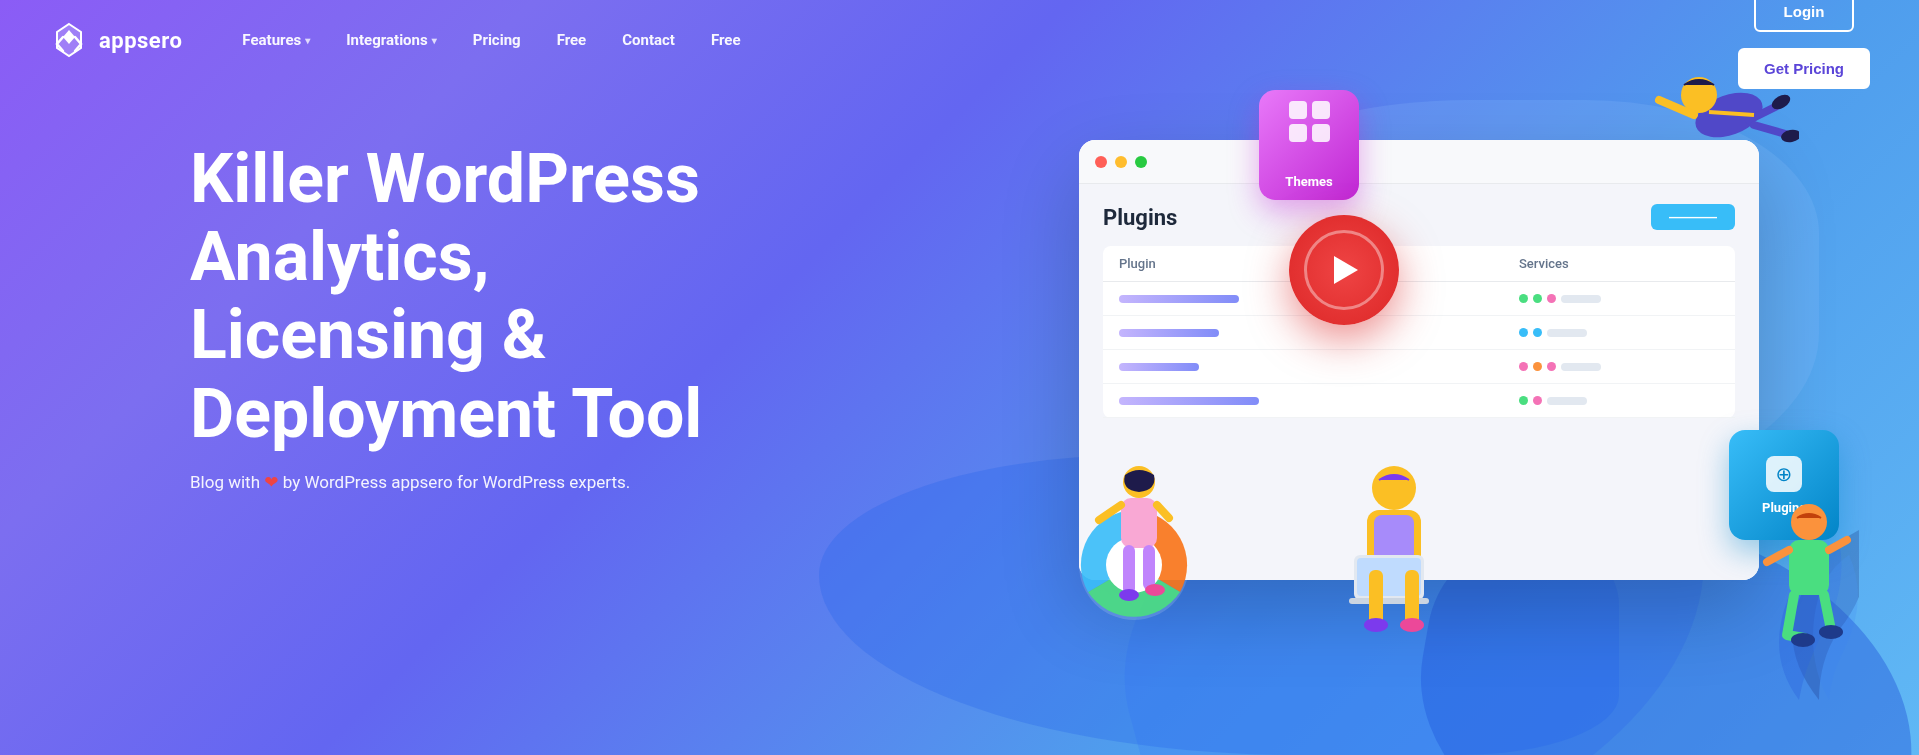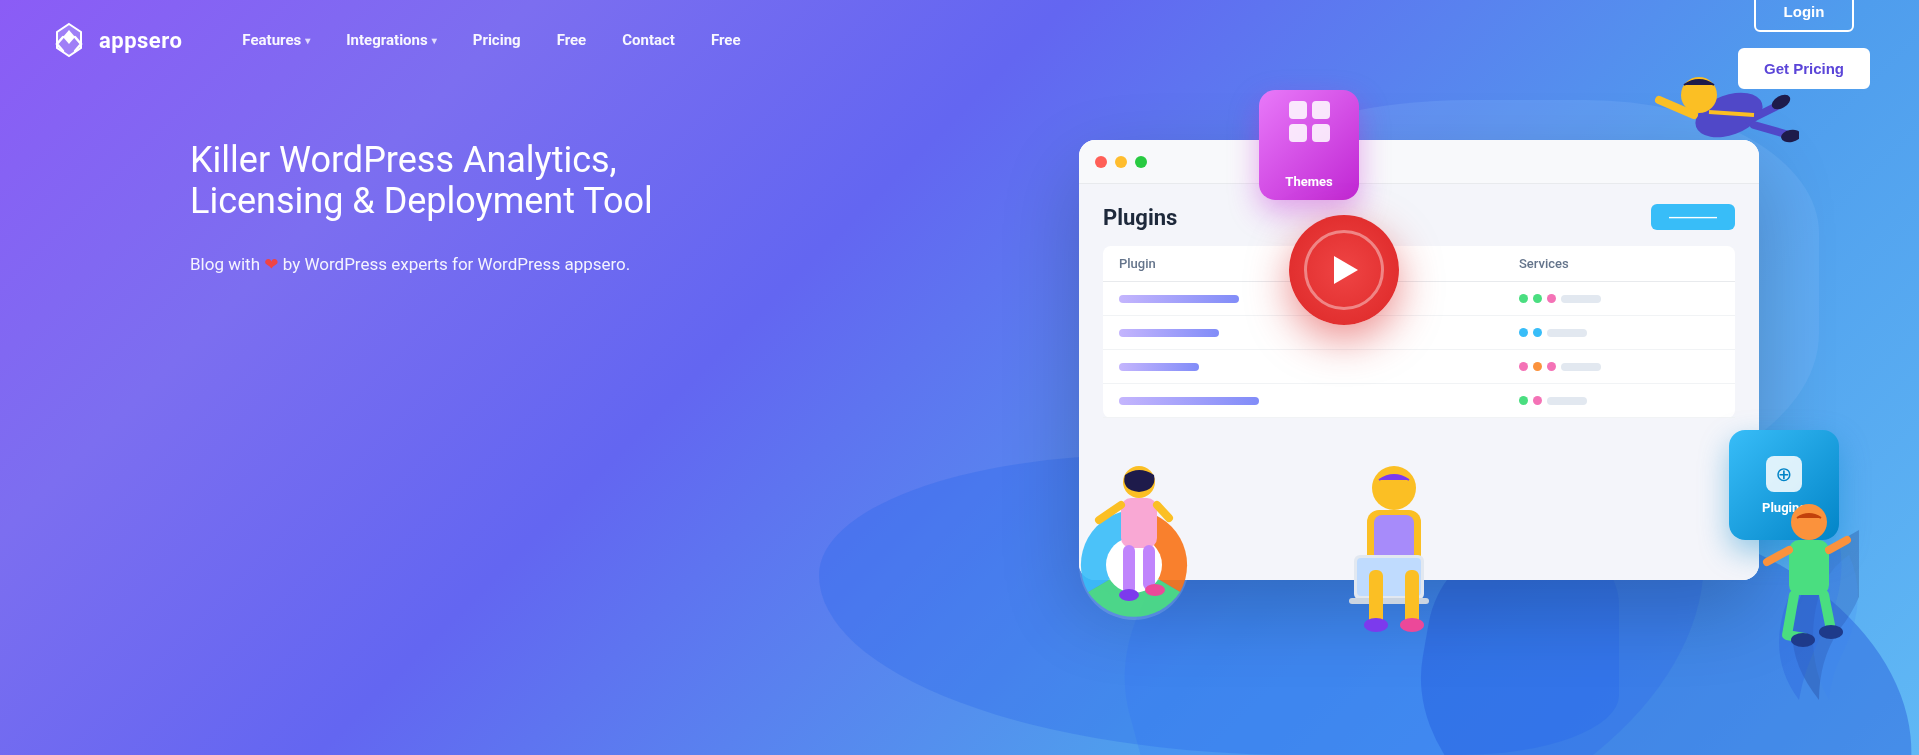--- a/index.html
+++ b/index.html
@@ -134,25 +134,25 @@
     }
 
     
     .hero-content {
       position: absolute;
       top: 140px;
       left: 190px;
       max-width: 580px;
     }
     .hero-title {
-      font-size: 36px;
-      font-weight: 400;
+      font-size: 68px;
+      font-weight: 700;
       color: white;
       line-height: 1.15;
-      margin-bottom: 28px;
+      margin-bottom: 16px;
     }
     .hero-subtitle {
       font-size: 17px;
       color: rgba(255,255,255,0.92);
       line-height: 1.6;
       margin-bottom: 44px;
       font-weight: 400;
     }
     .heart-icon {
       color: #ef4444;
@@ -509,21 +509,21 @@
       <button class="btn-login">Login</button>
       <button class="btn-get-started">Get Pricing</button>
     </div>
   </nav>
 
   <div class="hero-content">
     <h1 class="hero-title">Killer WordPress Analytics, Licensing &amp; Deployment Tool</h1>
     <p class="hero-subtitle">
       <span>Blog with</span>
       <span class="heart-icon"> ❤ </span>
-      <span>by WordPress experts for WordPress appsero.</span>
+      <span>by WordPress appsero for WordPress experts.</span>
     </p>
   </div>
 
   <div class="hero-illustration">
 
     <div class="themes-card">
       <div class="themes-icon">
         <div class="themes-dot"></div>
         <div class="themes-dot"></div>
         <div class="themes-dot"></div>

